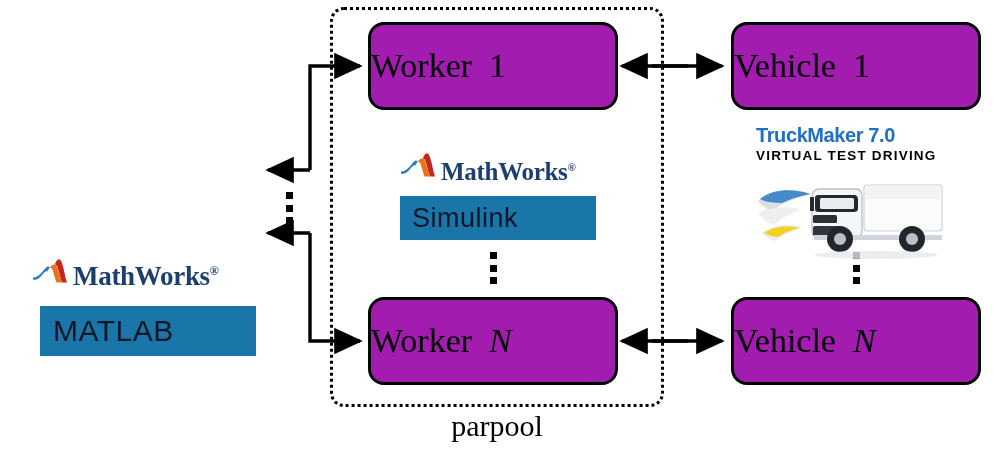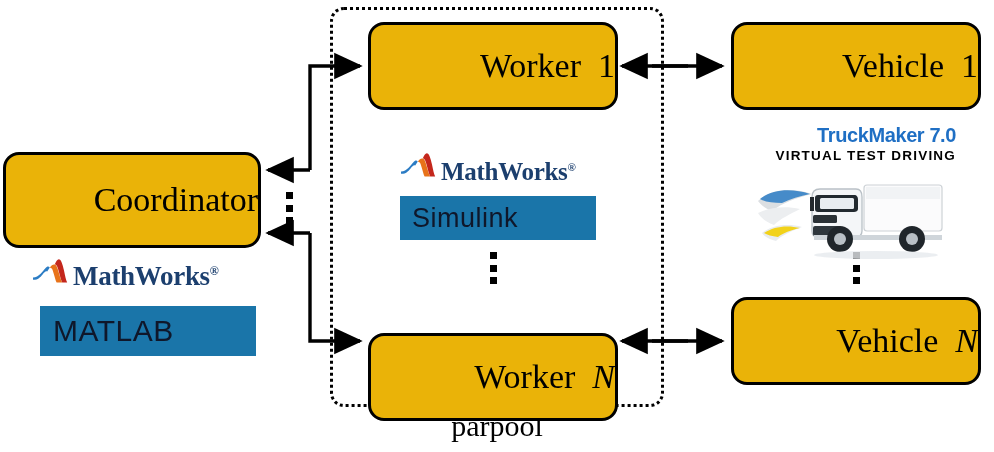--- a/index.html
+++ b/index.html
@@ -1,21 +1,21 @@
 <!DOCTYPE html>
 <html><head>
 <meta charset="utf-8">
 <style>
   html,body{margin:0;padding:0;background:#ffffff;}
   body{width:994px;height:452px;position:relative;overflow:hidden;
        font-family:"Liberation Serif",serif;}
   #stage{position:absolute;left:0;top:0;width:994px;height:452px;}
 
-  .node{position:absolute;border:3px solid #000;border-radius:16px;background:#eab308;
-        display:flex;align-items:center;justify-content:flex-end;box-sizing:border-box;}
+  .node{position:absolute;border:3px solid #000;border-radius:16px;background:#a21caf;
+        display:flex;align-items:center;justify-content:flex-start;box-sizing:border-box;}
   .node .lbl{font-family:"Liberation Serif",serif;font-size:34px;color:#000;
              line-height:1;white-space:nowrap;}
   .node .lbl .it{font-style:italic;}
 
   .parpool-box{position:absolute;border:3px dotted #000;border-radius:14px;
                box-sizing:border-box;background:transparent;}
   .parpool-cap{position:absolute;font-family:"Liberation Serif",serif;font-size:30px;
                color:#000;text-align:center;width:340px;}
 
   svg.edges{position:absolute;left:0;top:0;width:994px;height:452px;overflow:visible;}
@@ -30,21 +30,21 @@
   .mw .wtxt{font-family:"Liberation Serif",serif;color:#1c3f6e;font-weight:bold;
             letter-spacing:-.3px;white-space:nowrap;}
   .mw .reg{font-size:.45em;vertical-align:super;}
 
   
   .prodbar{position:absolute;background:#1a75a9;display:flex;align-items:center;}
   .prodbar span{color:#0f172a;font-family:"Liberation Sans",sans-serif;font-weight:400;
                 letter-spacing:.5px;}
 
   
-  .tm{position:absolute;text-align:right;}
+  .tm{position:absolute;text-align:left;}
   .tm .t1{font-family:"Liberation Sans",sans-serif;font-weight:bold;color:#1f6fc4;
           font-size:20px;letter-spacing:-.4px;white-space:nowrap;}
   .tm .t2{font-family:Liberation Sans, sans-serif;font-weight:bold;color:#000000;
           font-size:13.5px;letter-spacing:1.2px;white-space:nowrap;margin-top:1px;}
   .tm .art{position:relative;width:200px;height:92px;margin:4px auto 0;}
 </style>
 </head>
 <body>
 
 <div id="stage">
@@ -79,32 +79,29 @@
 
     <g>
       <path d="M652,341 L722,341" fill="none" stroke="#000" stroke-width="3.4" marker-end="url(#ah)"></path>
       <path d="M688,341 L622,341" fill="none" stroke="#000" stroke-width="3.4" marker-end="url(#ah)"></path>
     </g>
   </svg>
 
   <div class="parpool-box" style="left:330px;top:7px;width:334px;height:400px;"></div>
   <div class="parpool-cap" style="left:327px;top:409px;">parpool</div>
 
-  <div class="node" style="left:3px;top:152px;width:258px;height:96px;">
-    <span class="lbl">Coordinator</span>
-  </div>
 
   <div class="node" style="left:368px;top:22px;width:250px;height:88px;">
     <span class="lbl">
       <span>Worker</span>
       <span>&nbsp;</span><span>1</span>
     </span>
   </div>
 
-  <div class="node" style="left:368px;top:297px;width:250px;height:88px;margin-top:36px;">
+  <div class="node" style="left:368px;top:297px;width:250px;height:88px;">
     <span class="lbl">
       <span>Worker</span>
       <span>&nbsp;</span><span class="it">N</span>
     </span>
   </div>
 
   <div class="node" style="left:731px;top:22px;width:250px;height:88px;">
     <span class="lbl">
       <span>Vehicle</span>
       <span>&nbsp;</span><span>1</span>

